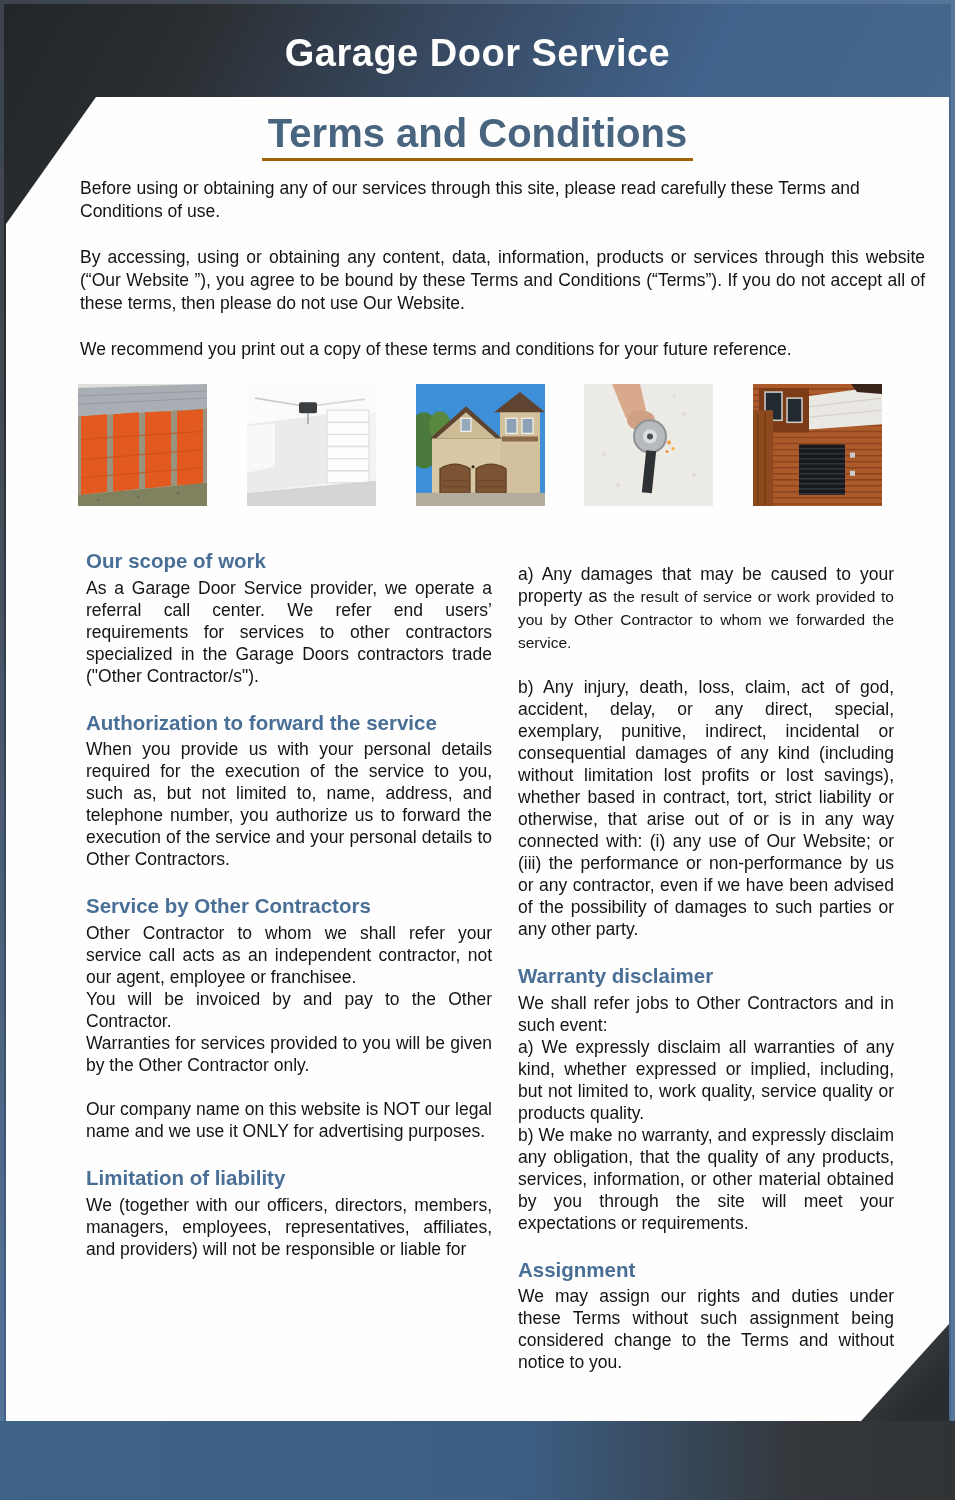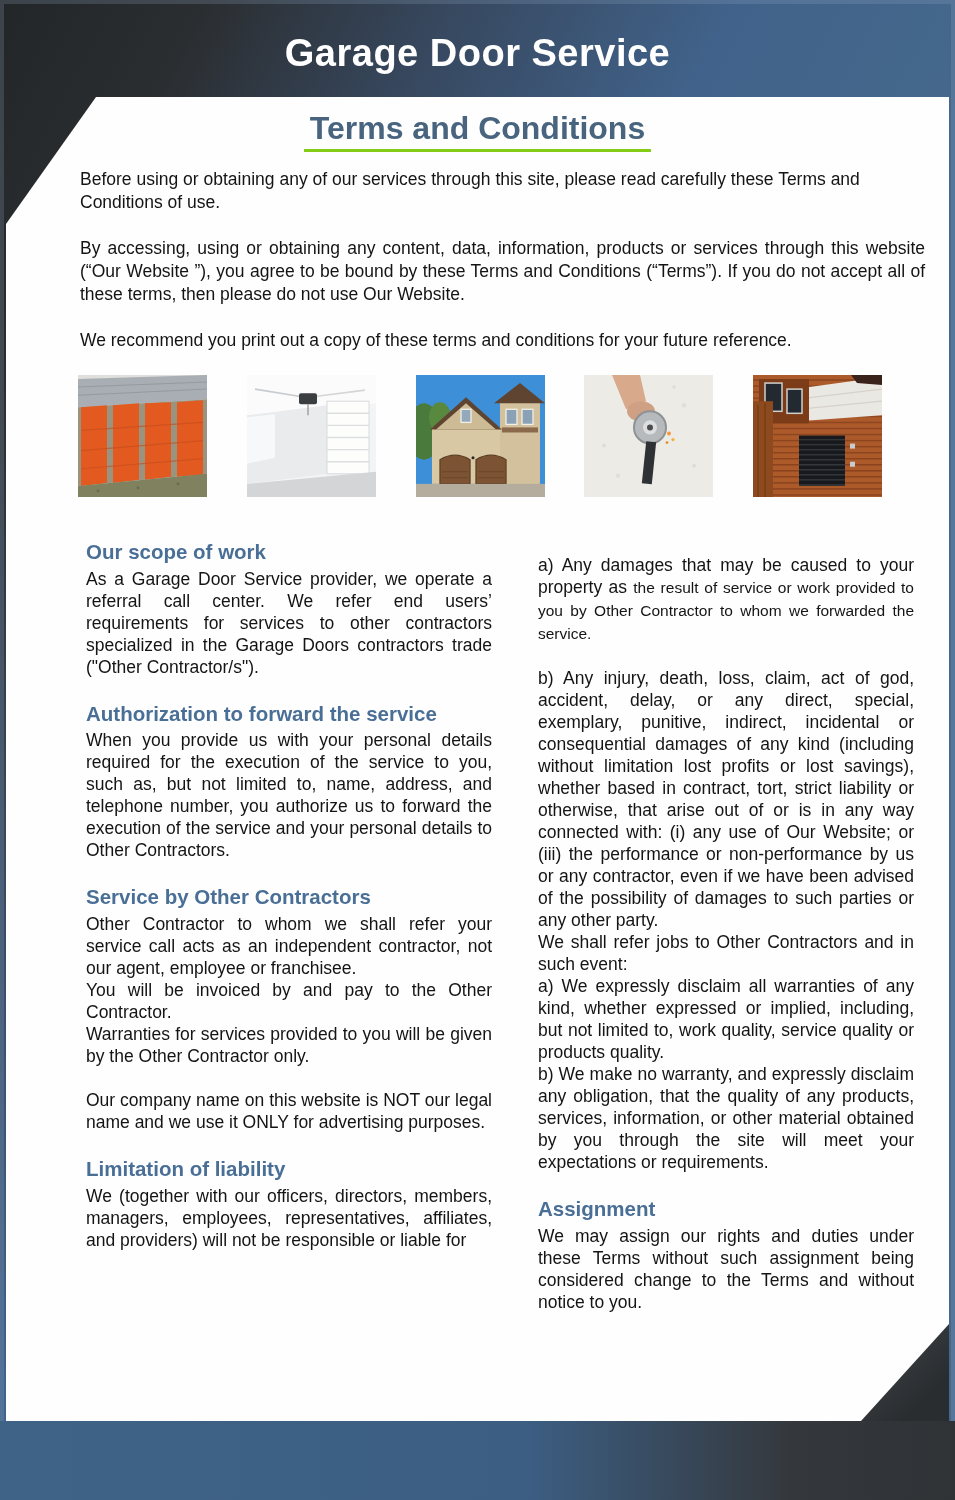--- a/index.html
+++ b/index.html
@@ -30,33 +30,33 @@
   }
 
   .corner-triangle{
     position:absolute; right:6px; bottom:79px; width:88px; height:97px;
     clip-path:polygon(100% 0, 100% 100%, 0 100%);
     background:linear-gradient(135deg,#41464a 0%,#2a2d30 75%);
   }
 
   .doc-title{ margin-top:14px; text-align:center; }
   .doc-title span{
-    display:inline-block; font-size:32px; font-weight:700; color:#48647f;
-    border-bottom:3px solid #84cc16; padding:0 6px 3px 6px; line-height:1.1;
+    display:inline-block; font-size:40px; font-weight:700; color:#48647f;
+    border-bottom:3px solid #a16207; padding:0 6px 3px 6px; line-height:1.1;
   }
 
   .intro{ margin:16px 24px 0 74px; color:#141414; }
   .intro p{ font-size:17.5px; line-height:23px; margin:0 0 23px 0; }
   .intro p.justify{ text-align:justify; }
 
   .photos{ margin:4px 67px 0 72px; display:flex; justify-content:space-between; }
   .photo{ width:129px; height:122px; overflow:hidden; }
   .photo svg{ width:100%; height:100%; display:block; }
 
-  .columns{ display:flex; gap:46px; margin:42px 0 0 80px; color:#141414; }
+  .columns{ display:flex; gap:26px; margin:42px 0 0 80px; color:#141414; }
   .col-left{ width:406px; }
   .col-right{ width:376px; padding-top:15px; }
 
   .sec-heading{ font-size:20.5px; font-weight:700; color:#4a6f96; margin:23px 0 3px 0; line-height:1.25; }
   .col-left .sec:first-child .sec-heading{ margin-top:0; }
   .columns p{ font-size:17.5px; line-height:22px; text-align:justify; margin:0; }
   .columns p.gap-above{ margin-top:22px; }
   .small-run{ font-size:15.5px; }
 </style>
 </head>
@@ -216,20 +216,21 @@
       </div>
 
       <div class="col-right">
         <div class="sec">
           <p><span>a) Any damages that may be caused to your property as </span><span class="small-run">the result of service or work provided to you by Other Contractor to whom we forwarded the service.</span></p>
         </div>
         <div class="sec">
           <p class="gap-above">b) Any injury, death, loss, claim, act of god, accident, delay, or any direct, special, exemplary, punitive, indirect, incidental or consequential damages of any kind (including without limitation lost profits or lost savings), whether based in contract, tort, strict liability or otherwise, that arise out of or is in any way connected with: (i) any use of Our Website; or (iii) the performance or non-performance by us or any contractor, even if we have been advised of the possibility of damages to such parties or any other party.</p>
         </div>
         <div class="sec">
+          <div class="sec-heading">Warranty disclaimer</div>
           <p>We shall refer jobs to Other Contractors and in such event:</p>
           <p>a) We expressly disclaim all warranties of any kind, whether expressed or implied, including, but not limited to, work quality, service quality or products quality.</p>
           <p>b) We make no warranty, and expressly disclaim any obligation, that the quality of any products, services, information, or other material obtained by you through the site will meet your expectations or requirements.</p>
         </div>
         <div class="sec">
           <div class="sec-heading">Assignment</div>
           <p>We may assign our rights and duties under these Terms without such assignment being considered change to the Terms and without notice to you.</p>
         </div>
       </div>
 

